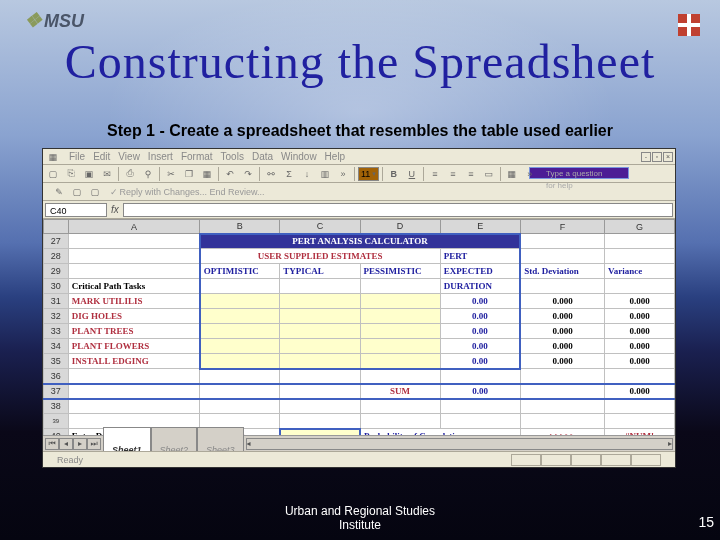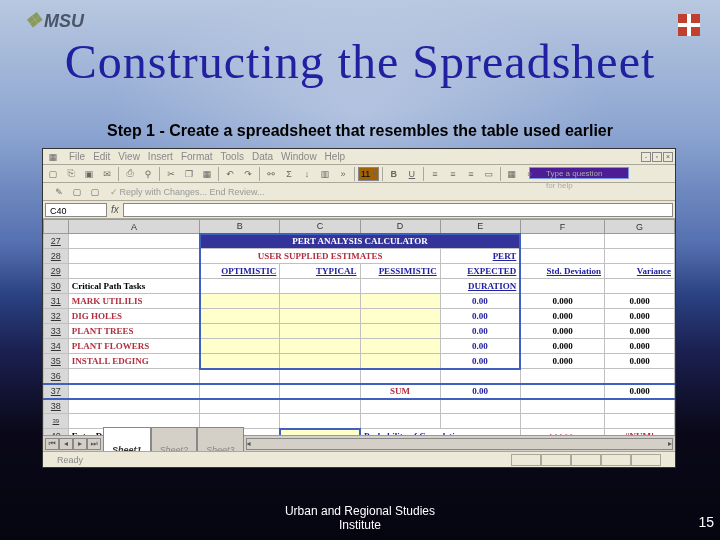--- a/index.html
+++ b/index.html
@@ -27,25 +27,25 @@
   .tsel::after { content:"▾"; font-size:7px; color:#666;}
   .toolbar2 { height:18px; background:#ece9d8; display:flex; align-items:center; gap:2px; padding:0 8px; border-bottom:1px solid #aca899; color:#999; font-size:9px;}
   .fbar { height:18px; background:#ece9d8; display:flex; align-items:center; border-bottom:1px solid #aca899;}
   .namebox { width:62px; height:14px; border:1px solid #888; background:white; margin-left:2px; padding:0 4px; font-size:9px; line-height:14px;}
   .fbar .fx { margin:13px 4px; font-style:italic; font-size:10px; color:#555;}
   .fbar .formula { flex:1; height:14px; border:1px solid #888; background:white; margin-right:2px;}
   .grid { position:absolute; top:70px; left:0; right:0; bottom:32px; background:white; overflow:hidden;}
   .grid table { border-collapse:collapse; width:100%; table-layout:fixed;}
   .ghdr th { background:#d8d8d8; border:1px solid #999; font-weight:normal; font-size:9px; color:#333; height:14px; text-align:center;}
   .ghdr th.corner { width:24px; background:#d8d8d8;}
-  .rownum { background:#d8d8d8; border:1px solid #999; text-align:center; font-size:9px; color:#333; width:24px;text-decoration:underline;}
+  .rownum { background:#d8d8d8; border:1px solid #999; text-align:center; font-size:9px; color:#333; width:24px;}
   .grid td { border:1px solid #c0c0c0; height:15px; padding:0 3px; font-size:9px; white-space:nowrap; overflow:hidden;}
   .t-title { background:#333399; color:white; font-weight:bold; font-family:"Comic Sans MS",cursive; font-size:11px; text-align:center;}
   .t-sub { color:#b03040; font-weight:bold; font-family:"Comic Sans MS",cursive; font-size:10px; text-align:center; background:white;}
-  .t-hdr { color:#2020a0; font-weight:bold; font-family:"Comic Sans MS",cursive; font-size:9px; text-align:right;text-decoration:underline;}
+  .t-hdr { color:#2020a0; font-weight:bold; font-family:"Comic Sans MS",cursive; font-size:9px; text-align:left;}
   .t-task { color:#b03040; font-weight:bold; font-family:"Comic Sans MS",cursive; font-size:9px;}
   .t-crit { color:#000; font-weight:bold; font-family:"Comic Sans MS",cursive; font-size:9px;}
   .t-num { color:#2020a0; font-weight:bold; font-family:"Comic Sans MS",cursive; text-align:center;}
   .t-num2 { color:#000; font-weight:bold; font-family:"Comic Sans MS",cursive; text-align:center;}
   .t-sum { color:#b03040; font-weight:bold; font-family:"Comic Sans MS",cursive; text-align:center;}
   .t-prob { color:#2020a0; font-weight:bold; font-family:"Comic Sans MS",cursive; font-size:9px;}
   .t-arrow { color:#b03040; font-weight:bold; font-family:"Comic Sans MS",cursive; text-align:center;}
   .t-numerr { color:#b03040; font-weight:bold; font-family:"Comic Sans MS",cursive; text-align:center; background:white;}
   .t-sumrow td { border-top:2px solid #4060c0; border-bottom:2px solid #4060c0;}
   .yellowcell { background:#ffffcc;}

